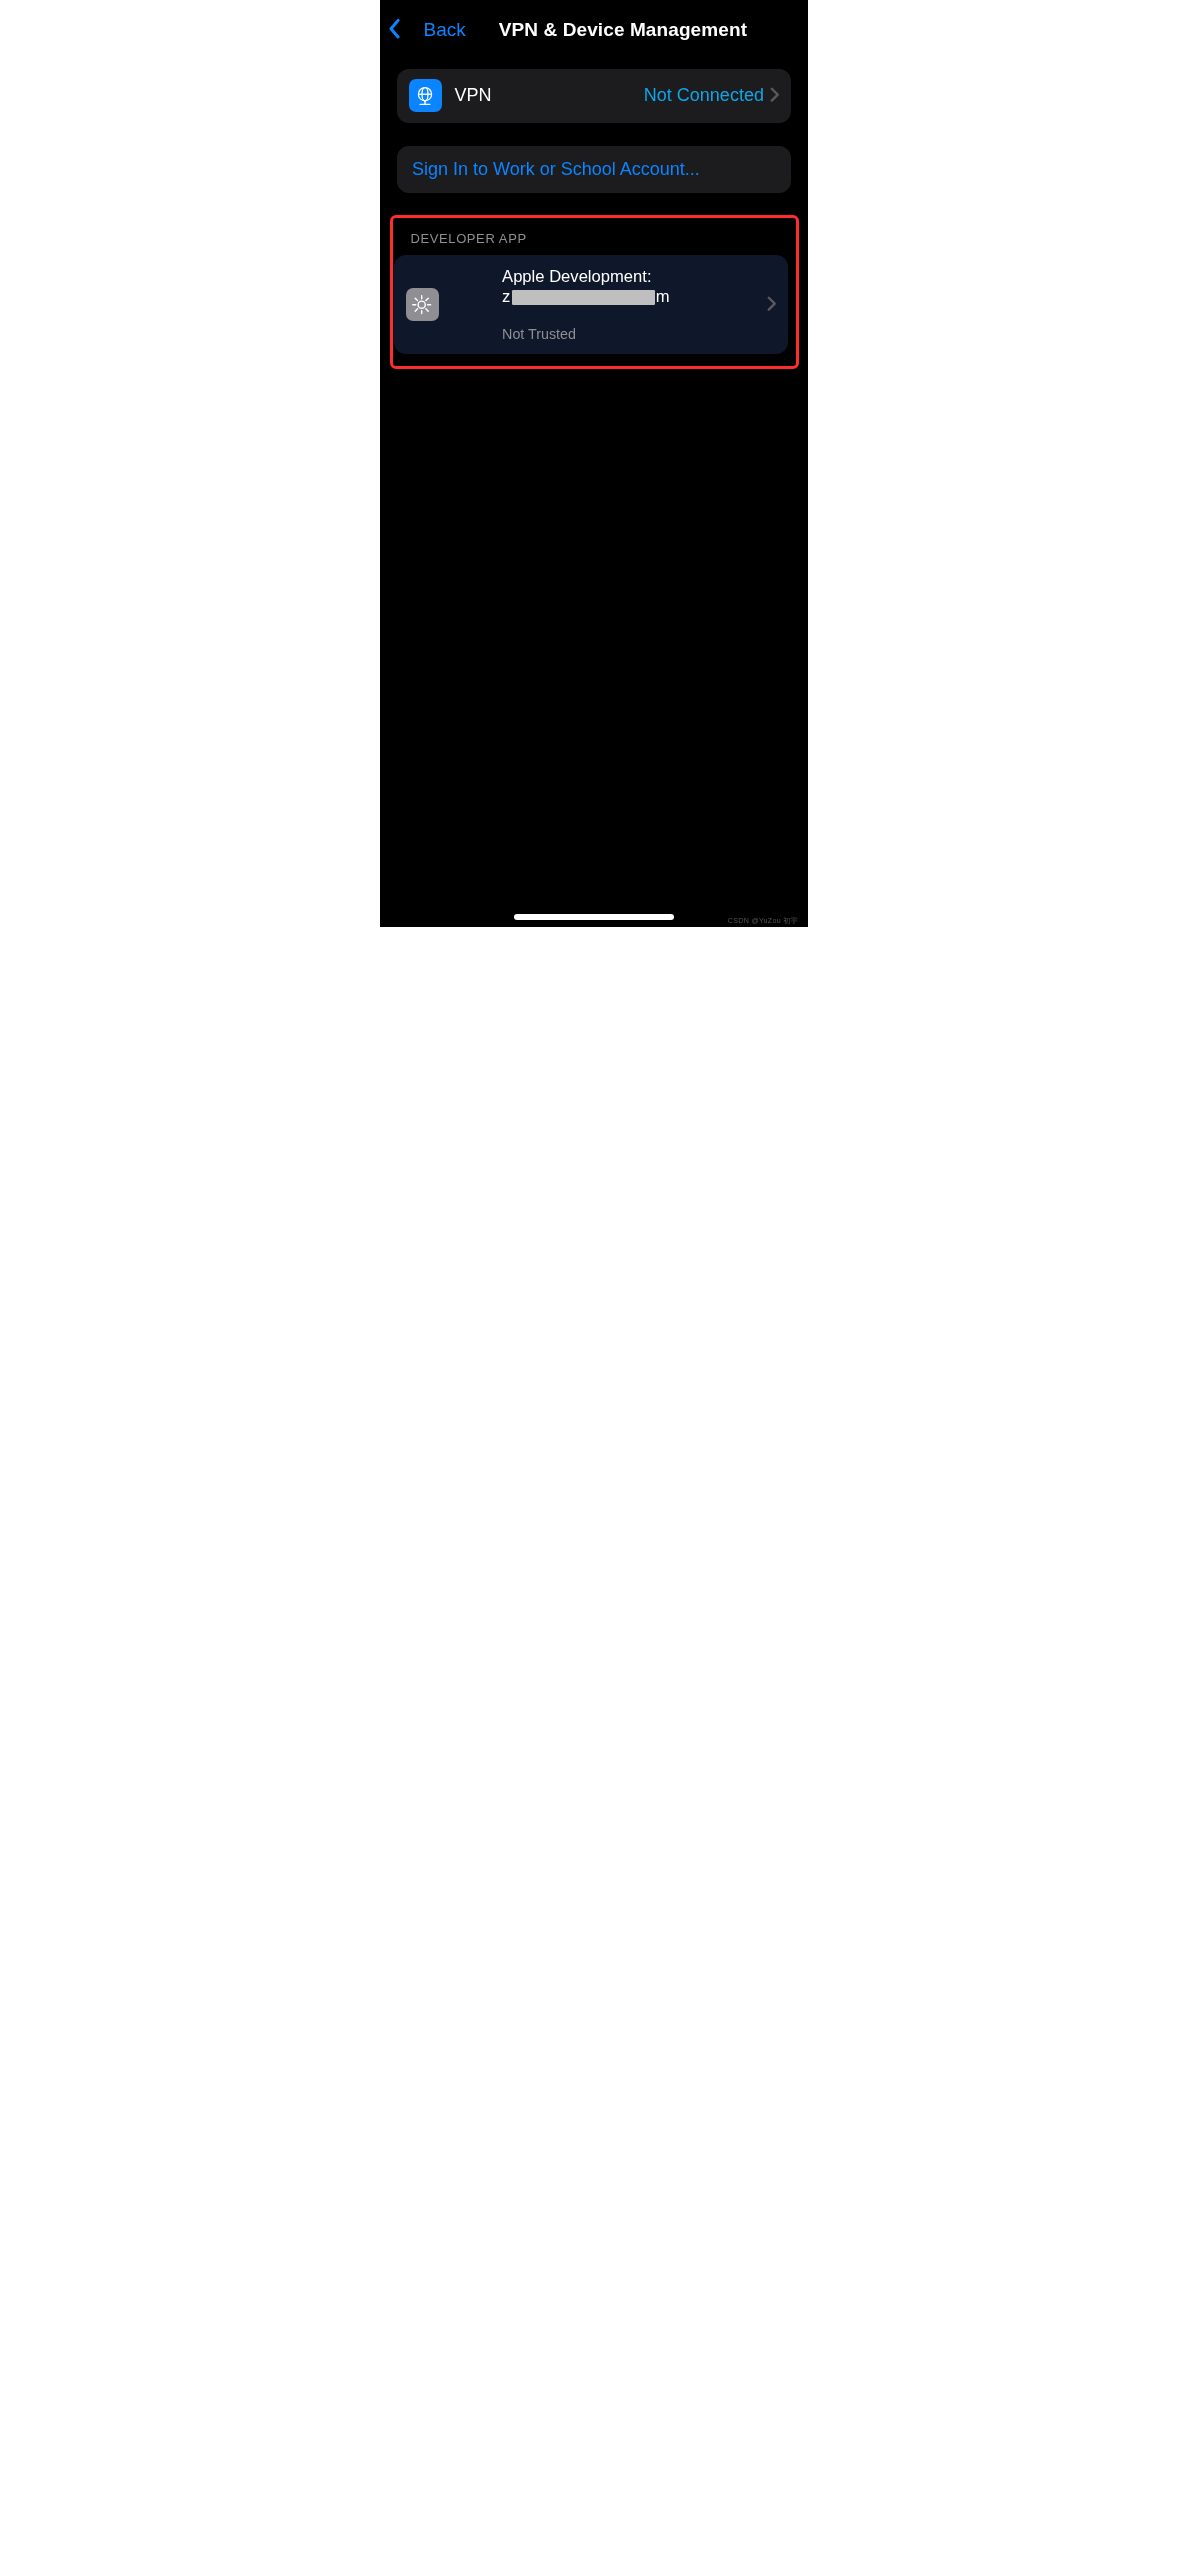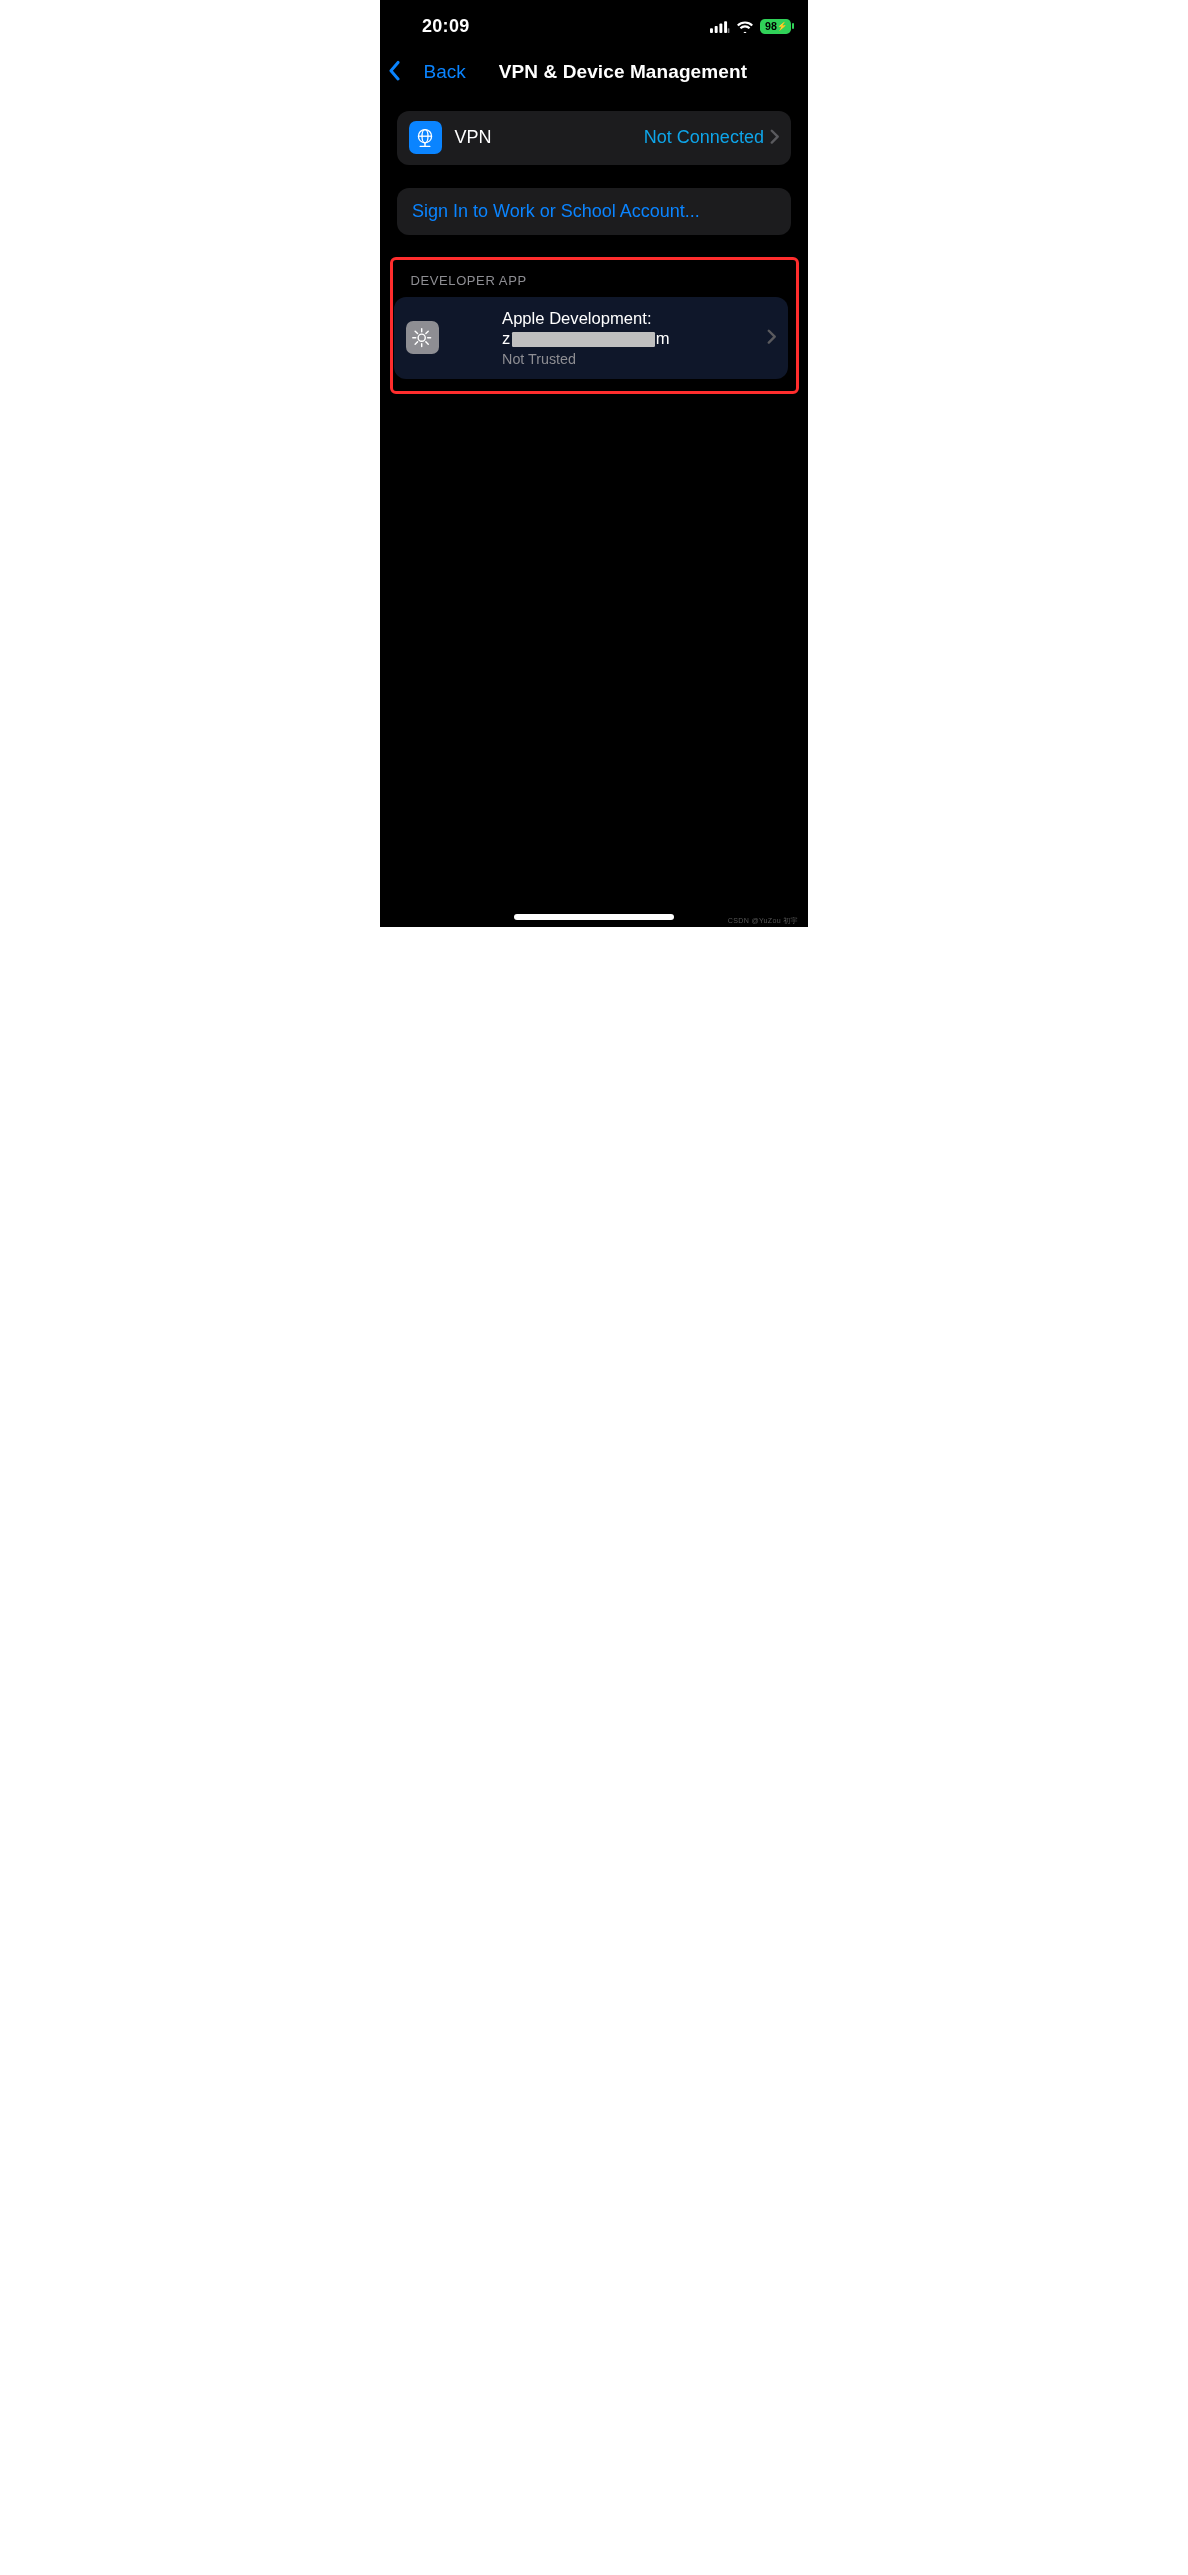--- a/index.html
+++ b/index.html
@@ -186,21 +186,21 @@
     display:inline-block;
     width: 143px;
     height: 15.4px;
     background:#bfbfbf;
     border-radius:1.2px;
     margin: 0 1.2px;
   }
   .dev-sub {
     color:#8e8e93;
     font-size:14.3px;
-    margin-top:1px;
+    margin-top:18px;
   }
   
   .home-indicator {
     position:absolute;
     bottom:7.1px;
     left:50%;
     transform:translateX(-50%);
     width: 160px;
     height: 6px;
     border-radius: 3.6px;
@@ -216,45 +216,20 @@
     letter-spacing:0.3px;
     opacity:0.55;
     font-family: Arial, sans-serif;
   }
 </style>
 </head>
 <body>
 
 <div class="device">
 
-  <div class="status-bar">
-    <div class="status-time">20:09</div>
-    <div class="status-right">
-      <span class="signal-icon">
-        <svg width="20" height="13" viewBox="0 0 34 22">
-          <rect x="0" y="14" width="5" height="8" rx="1.5" fill="#ffffff"></rect>
-          <rect x="8" y="10" width="5" height="12" rx="1.5" fill="#ffffff"></rect>
-          <rect x="16" y="6" width="5" height="16" rx="1.5" fill="#ffffff"></rect>
-          <rect x="24" y="2" width="5" height="20" rx="1.5" fill="#ffffff"></rect>
-          <rect x="30" y="14" width="3" height="8" rx="1" fill="#7a7a7a"></rect>
-        </svg>
-      </span>
-      <span class="wifi-icon">
-        <svg width="18" height="13" viewBox="0 0 30 22">
-          <path d="M15 20 a2.4 2.4 0 1 0 0.001 0 Z" fill="#ffffff"></path>
-          <path d="M6 12.5 a13 13 0 0 1 18 0 l-2.6 2.6 a9.3 9.3 0 0 0 -12.8 0 Z" fill="#ffffff"></path>
-          <path d="M1.5 8 a19 19 0 0 1 27 0 l-2.6 2.6 a15.3 15.3 0 0 0 -21.8 0 Z" fill="#ffffff"></path>
-        </svg>
-      </span>
-      <span class="battery-pill">
-        <span>98</span>
-          <span class="bolt">⚡</span>
-      </span>
-    </div>
-  </div>
 
   <div class="nav-bar">
     <span class="back-chevron">
       <svg width="13" height="21.4" viewBox="0 0 22 36">
         <polyline points="17,4 5,18 17,32" fill="none" stroke="#0a84ff" stroke-width="5" stroke-linecap="round" stroke-linejoin="round"></polyline>
       </svg>
     </span>
     <span class="back-label">Back</span>
     <span class="nav-title">VPN &amp; Device Management</span>
   </div>

